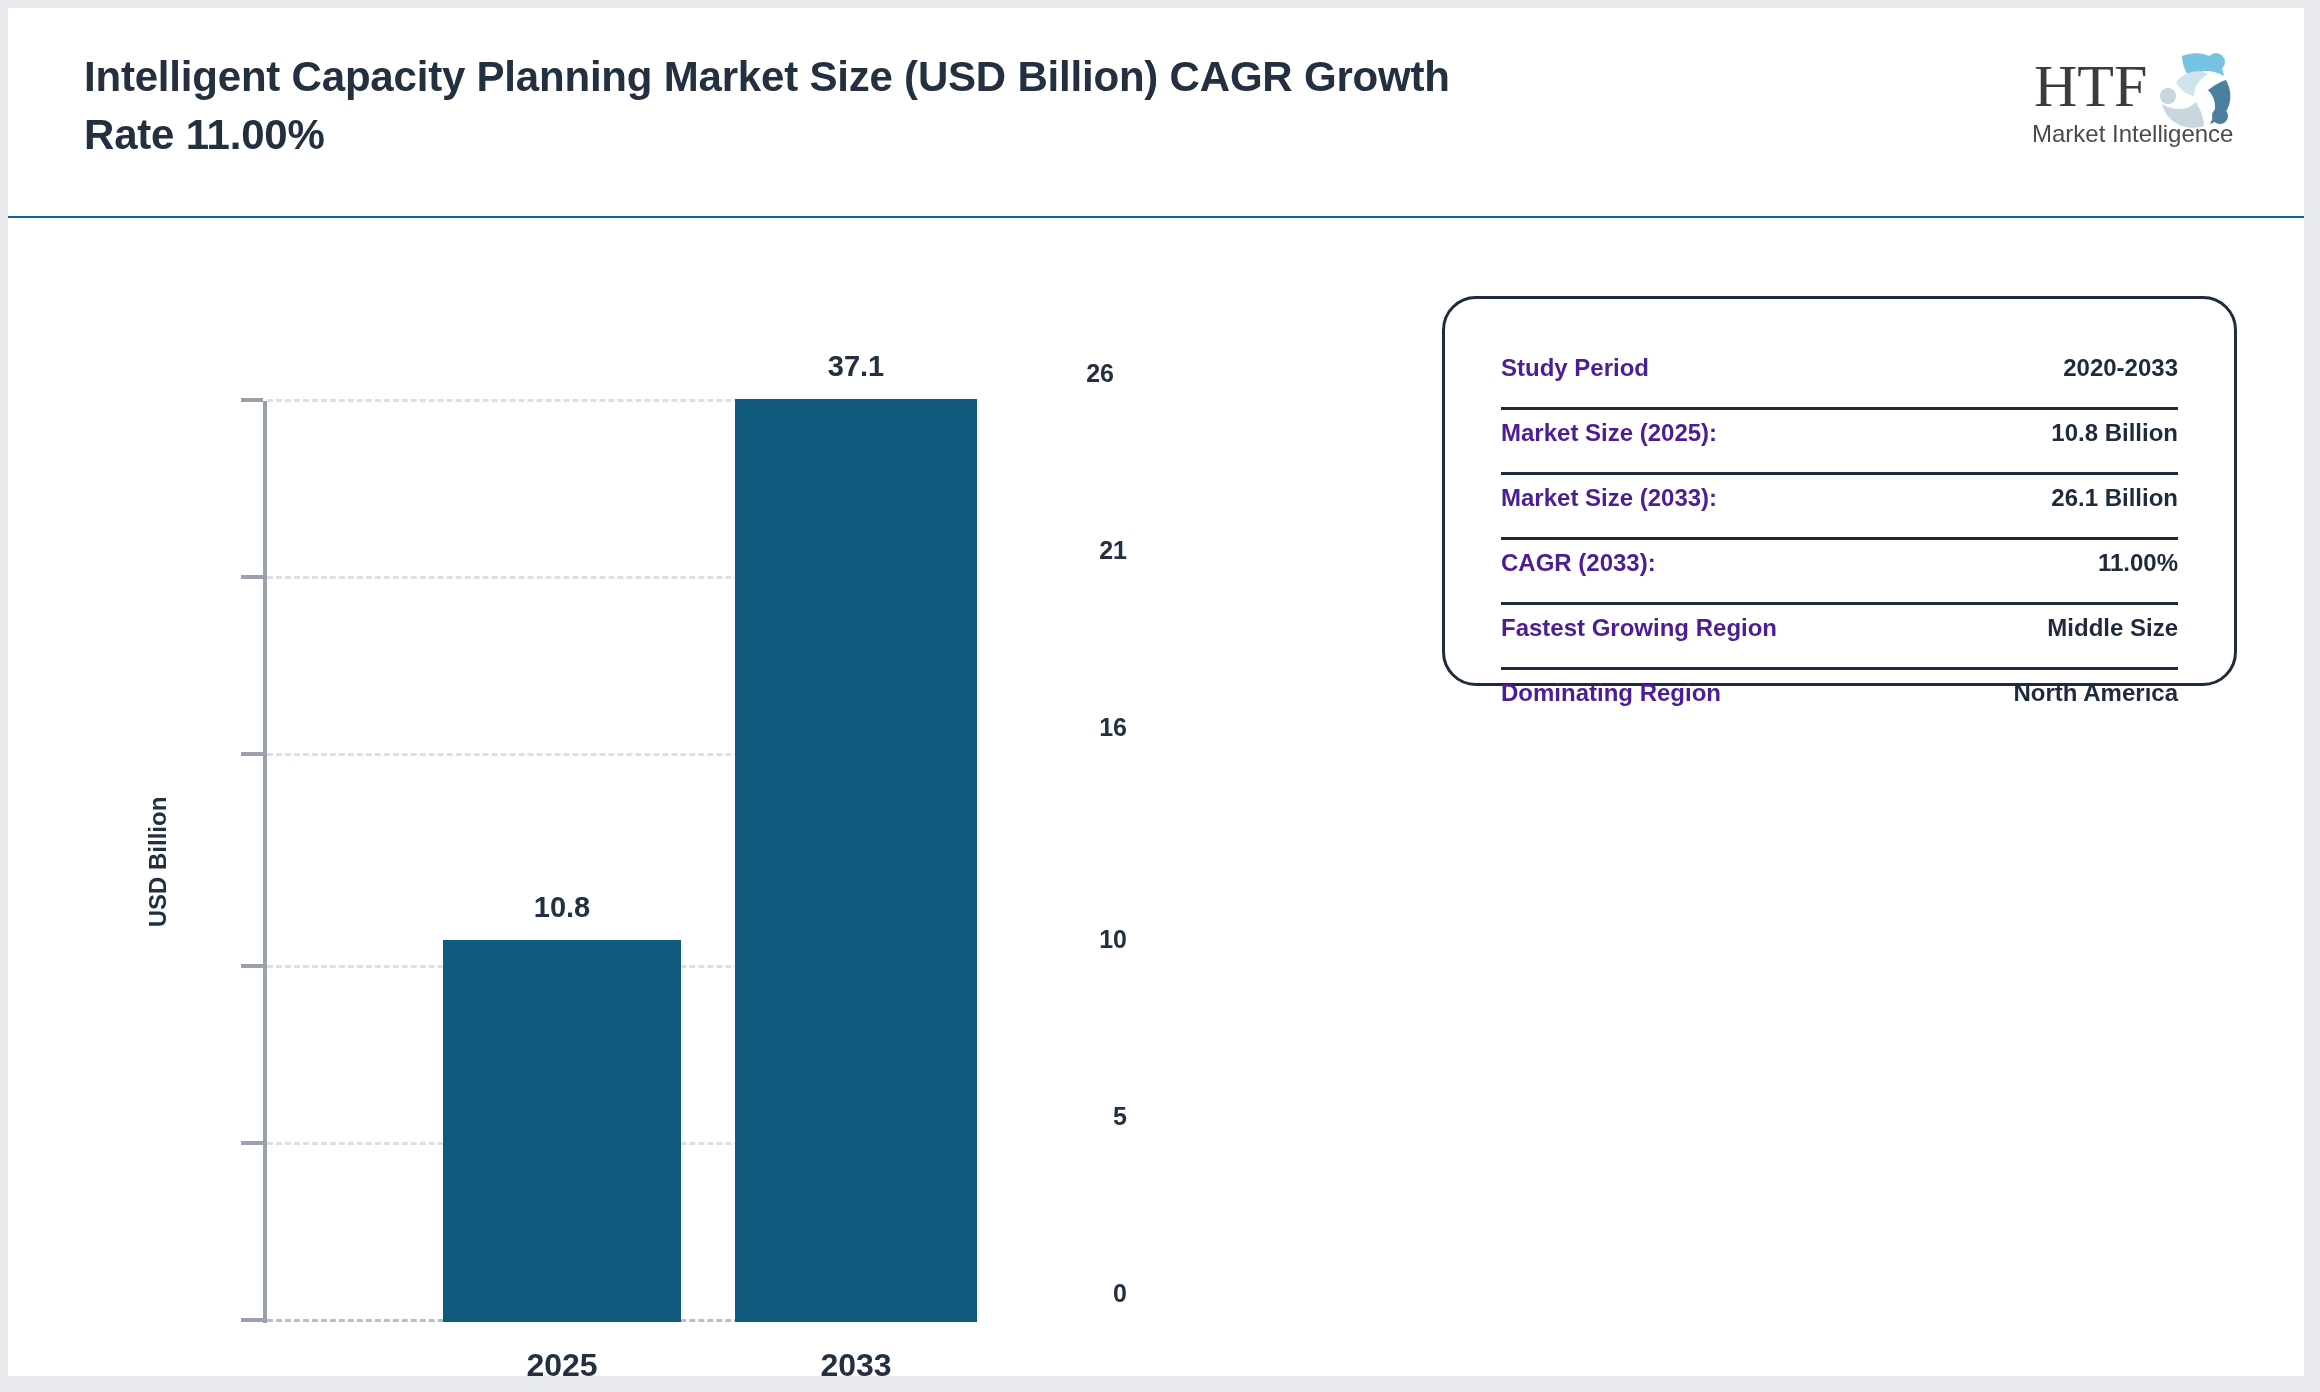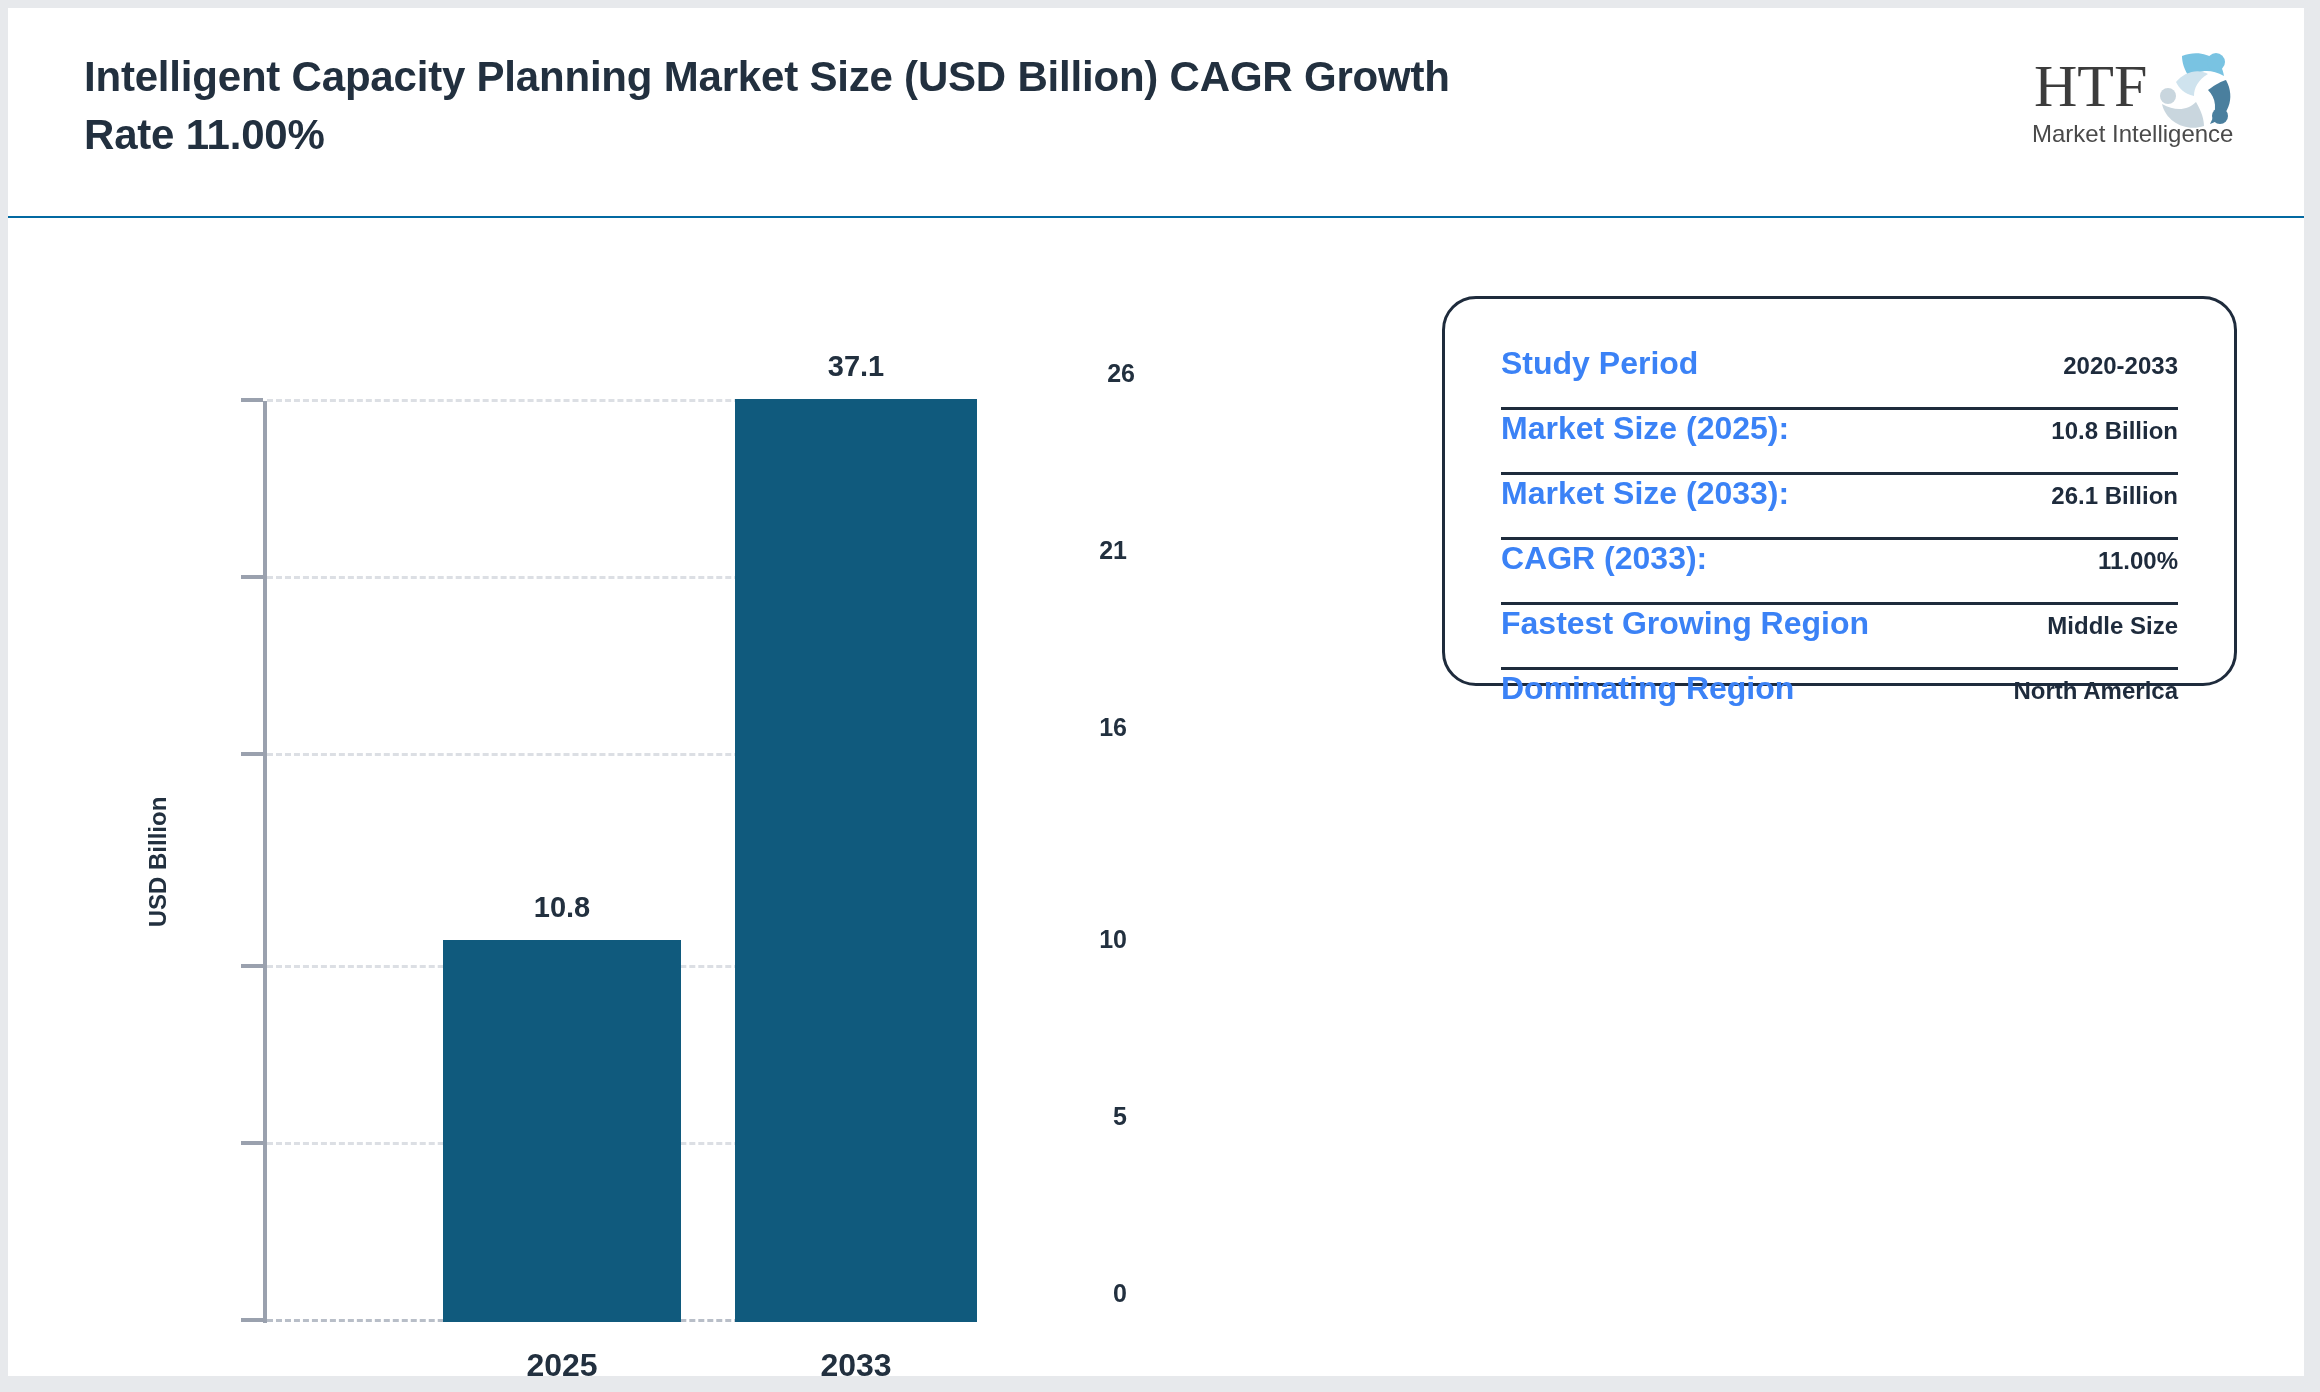--- a/index.html
+++ b/index.html
@@ -158,24 +158,25 @@
   }
   .info-row {
     display: flex;
     align-items: baseline;
     justify-content: space-between;
     height: 62px;
     border-bottom: 3px solid #1e2b3c;
   }
   .info-row:last-child { border-bottom: none; }
   .info-label {
-    font-size: 32px;
-    font-weight: bold;
-    color: #3b82f6;
-    white-space: nowrap;
+    font-size: 24px;
+    font-weight: bold;
+    color: #4c1d95;
+    white-space: nowrap;
+    margin-top: 9px;
   }
   .info-value {
     font-size: 24px;
     font-weight: bold;
     color: #1e2b3c;
     white-space: nowrap;
   }
 </style>
 </head>
 <body>
@@ -230,21 +231,21 @@
       <div class="gridline" style="bottom:566px;"></div>
       <div class="tick-mark" style="bottom:566px;"></div>
       <div class="tick-label" style="bottom:566px; right:36px;">16</div>
 
       <div class="gridline" style="bottom:743px;"></div>
       <div class="tick-mark" style="bottom:743px;"></div>
       <div class="tick-label" style="bottom:743px; right:36px;">21</div>
 
       <div class="gridline" style="bottom:920px;"></div>
       <div class="tick-mark" style="bottom:920px;"></div>
-      <div class="tick-label" style="bottom:920px; right:28px;">26</div>
+      <div class="tick-label" style="bottom:920px; right:49px;">26</div>
 
       <div class="bar" style="left:180px; width:238px; height:382px;"></div>
       <div class="bar-value" style="left:180px; width:238px; bottom:398px;">10.8</div>
       <div class="cat-label" style="left:180px; width:238px; bottom:-62px;">2025</div>
 
       <div class="bar" style="left:472px; width:242px; height:923px;"></div>
       <div class="bar-value" style="left:472px; width:242px; bottom:939px;">37.1</div>
       <div class="cat-label" style="left:472px; width:242px; bottom:-62px;">2033</div>
 
     </div>

